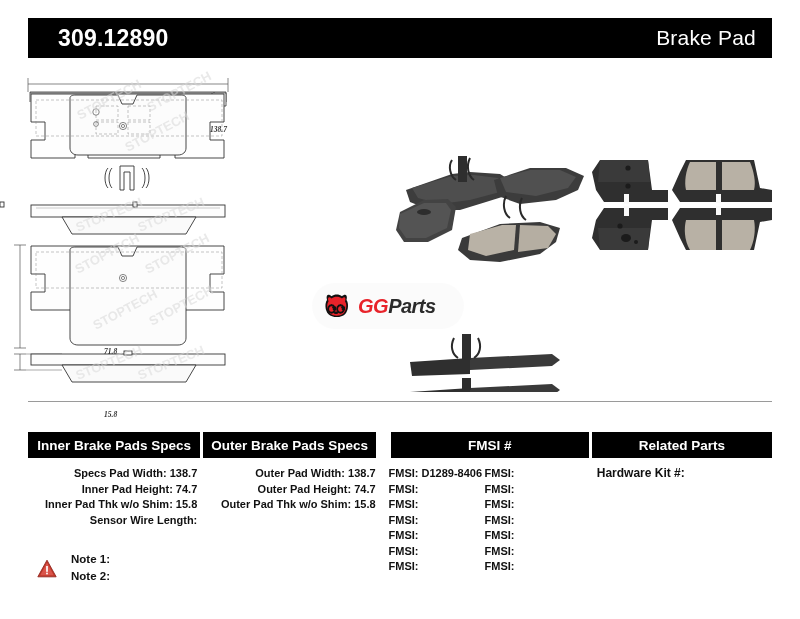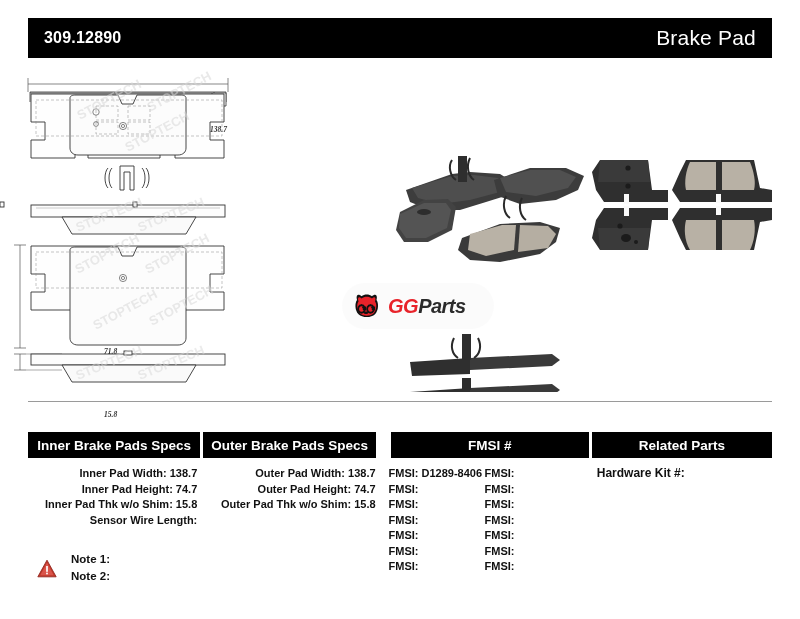--- a/index.html
+++ b/index.html
@@ -13,21 +13,21 @@
 
   
   .header {
     position: absolute; left: 28px; top: 18px;
     width: 744px; height: 40px;
     background: #000;
     display: flex; align-items: center; justify-content: space-between;
     padding: 0 16px;
   }
   .header .part-number {
-    color:#fff; font-size: 16px; font-weight: bold; letter-spacing: .2px;
+    color:#fff; font-size: 23px; font-weight: bold; letter-spacing: .2px; margin-left: 14px;
   }
   .header .product-type {
     color:#fff; font-size: 21px; font-weight: normal; letter-spacing: .2px;
   }
 
   
   .drawings { position:absolute; left:0; top:62px; width:800px; height:330px; }
 
   .dim-label {
     position:absolute; font-size:7.5px; font-weight:bold; color:#333;
@@ -37,21 +37,21 @@
   svg.tech { position:absolute; left:0; top:0; }
 
   
   .wm { fill:#d8d8d8; font-family:"Liberation Sans", sans-serif; font-weight:bold; }
 
   
   .photos { position:absolute; left:0; top:62px; width:800px; height:330px; }
 
   
   .logo-wrap {
-    position:absolute; left:342px; top:283px; width:152px; height:46px;
+    position:absolute; left:312px; top:283px; width:152px; height:46px;
     background: rgba(250,250,250,0.88);
     border-radius: 23px;
     display:flex; align-items:center; gap:7px; padding-left:9px;
   }
   .logo-text { font-size:20px; font-weight:bold; font-style:italic; letter-spacing:-0.5px; }
   .logo-gg { color:#e8232a; }
   .logo-parts { color:#2b2b2b; }
 
   
   .rule {
@@ -329,21 +329,21 @@
   <div class="table">
     <div class="thead">
       <div class="th th-inner">Inner Brake Pads Specs</div>
       <div class="th th-outer">Outer Brake Pads Specs</div>
       <div class="th th-fmsi">FMSI #</div>
       <div class="th th-rel">Related Parts</div>
     </div>
 
     <div class="tbody">
       <div class="col-inner" id="inner-col">
-          <div class="spec-row"><span>Inner Pad Width:</span><span class="val"> 138.7</span></div>
+          <div class="spec-row"><span>Specs Pad Width:</span><span class="val"> 138.7</span></div>
           <div class="spec-row"><span>Inner Pad Height:</span><span class="val"> 74.7</span></div>
           <div class="spec-row"><span>Inner Pad Thk w/o Shim:</span><span class="val"> 15.8</span></div>
           <div class="spec-row"><span>Sensor Wire Length:</span><span class="val"></span></div>
         </div>
       <div class="col-outer" id="outer-col">
           <div class="spec-row"><span>Outer Pad Width:</span><span class="val"> 138.7</span></div>
           <div class="spec-row"><span>Outer Pad Height:</span><span class="val"> 74.7</span></div>
           <div class="spec-row"><span>Outer Pad Thk w/o Shim:</span><span class="val"> 15.8</span></div>
         </div>
       <div class="col-fmsi">

